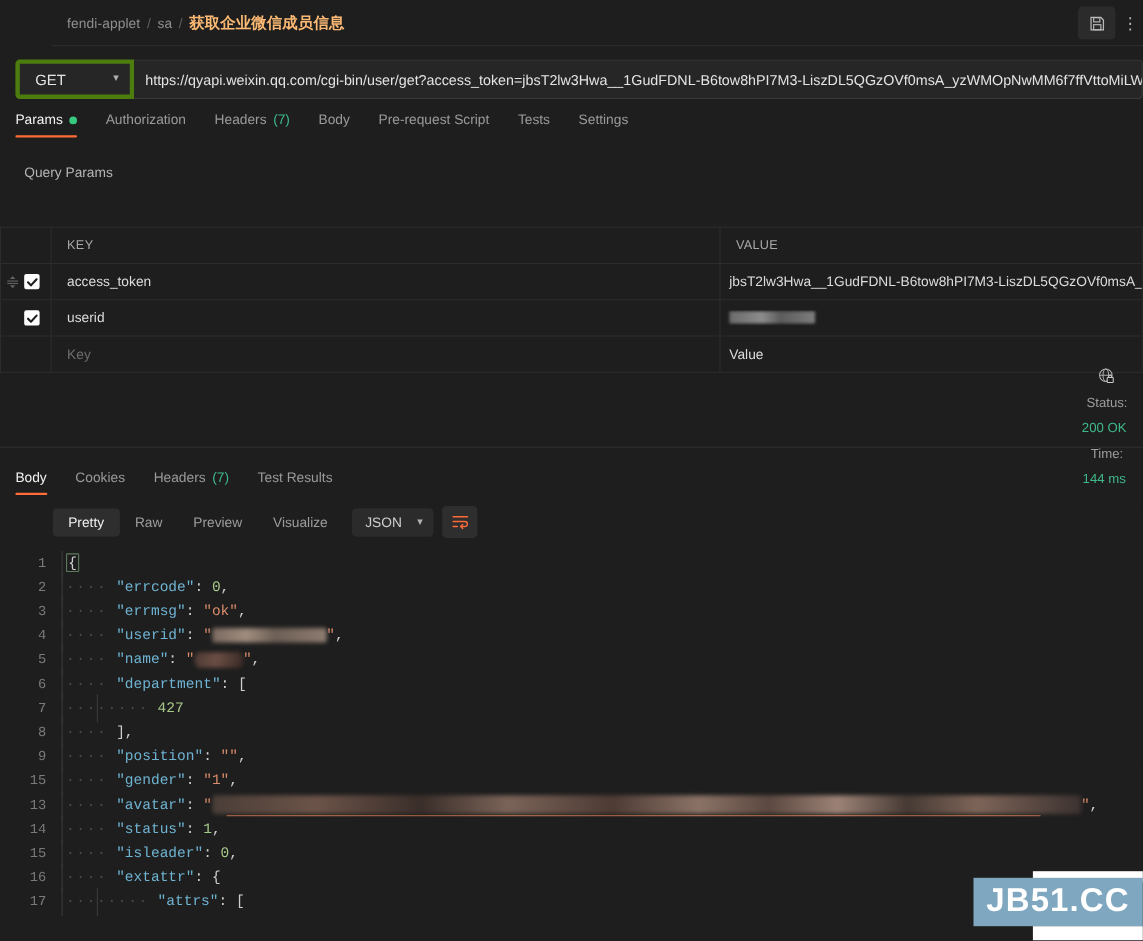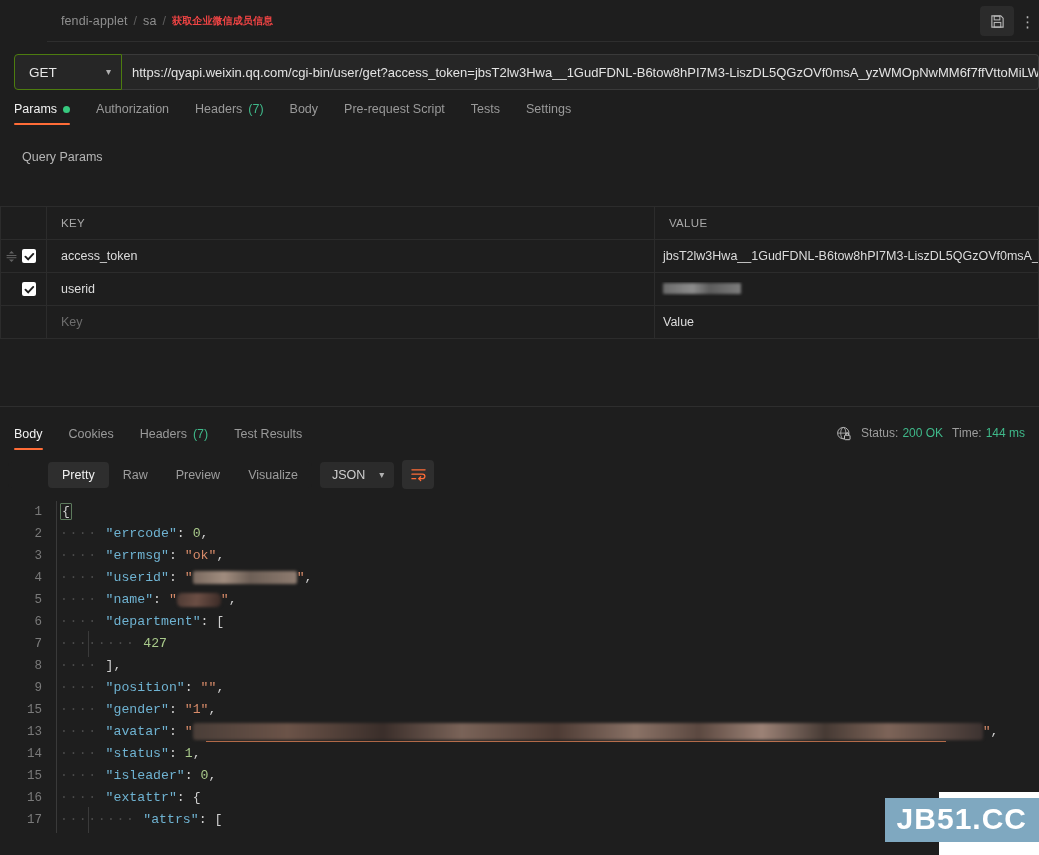--- a/index.html
+++ b/index.html
@@ -15,40 +15,40 @@
   .app { position: relative; width: 1039px; height: 855px; background: #1e1e1e; }
 
   
   .topbar {
     height: 42px; display: flex; align-items: center;
     background: #1e1e1e; border-bottom: 1px solid #2e2e2e;
     padding: 0 14px; position: relative; margin-left: 47px;
   }
   .crumb { font-size: 12.5px; color: #8f8f8f; letter-spacing: .1px; }
   .crumb.sep { color: #5e5e5e; margin: 0 6px; }
-  .crumb.current { color: #ef4444; font-weight: 700; font-size: 10px; }
+  .crumb.current { color: #fdba74; font-weight: 700; font-size: 14px; }
   .topbar-right {
     position: absolute; right: 0; top: 0; height: 42px;
     display: flex; align-items: center; gap: 4px; padding-right: 2px;
   }
   .save-btn {
     width: 34px; height: 30px; border-radius: 4px; background: #2b2b2b;
     display: flex; align-items: center; justify-content: center;
   }
   .icon-svg { display: block; }
   .dots { color: #b4b4b4; font-size: 15px; line-height: 1; padding: 0 2px;}
 
   
   .urlrow {
     height: 60px; display: flex; align-items: center;
     padding: 0 14px; background: #1e1e1e;
   }
   .method-box {
     width: 108px; height: 36px; background: #262626;
-    border: 1px solid #4d7c0f; border-radius: 4px 0 0 4px;
+    border: 4px solid #4d7c0f; border-radius: 4px 0 0 4px;
     display: flex; align-items: center; justify-content: space-between;
     padding: 0 10px 0 14px;
   }
   .method-label { color: #e6e6e6; font-size: 13.5px; }
   .chev { color: #b0b0b0; font-size: 10px; line-height: 1; }
   .url-box {
     flex: 1; height: 36px; background: #262626;
     border: 1px solid #3a3a3a; border-left: none; border-radius: 0 4px 4px 0;
     display: flex; align-items: center; padding: 0 10px;
     overflow: hidden; white-space: nowrap;
@@ -111,21 +111,21 @@
 
   
   .resp-divider { border-top: 1px solid #2e2e2e; margin-top: 67px; }
   .resptabs {
     display: flex; align-items: flex-end; padding: 0 14px;
     height: 33px; position: relative; margin-top: 10px;
   }
   .resptabs .rtab { padding-bottom: 9px; }
   .resp-meta {
     position: absolute; right: 14px; bottom: 8px;
-    display: flex; gap: 9px; font-size: 12px;
+    display: flex; align-items: center; gap: 9px; font-size: 12px; flex-direction: column;
   }
   .meta-label { color: #9d9d9d; }
   .meta-ok { color: #3fb98a; }
 
   .viewbar { display: flex; align-items: center; gap: 8px; padding: 10px 14px 0 8px; }
   .seg { display: flex; background: #1e1e1e; border-radius: 4px; overflow: hidden; padding-left: 40px; }
   .seg-item {
     font-size: 12.5px; color: #9d9d9d; padding: 6px 14px; border-radius: 4px;
   }
   .seg-item.active { background: #2e2e2e; color: #f0f0f0; }

